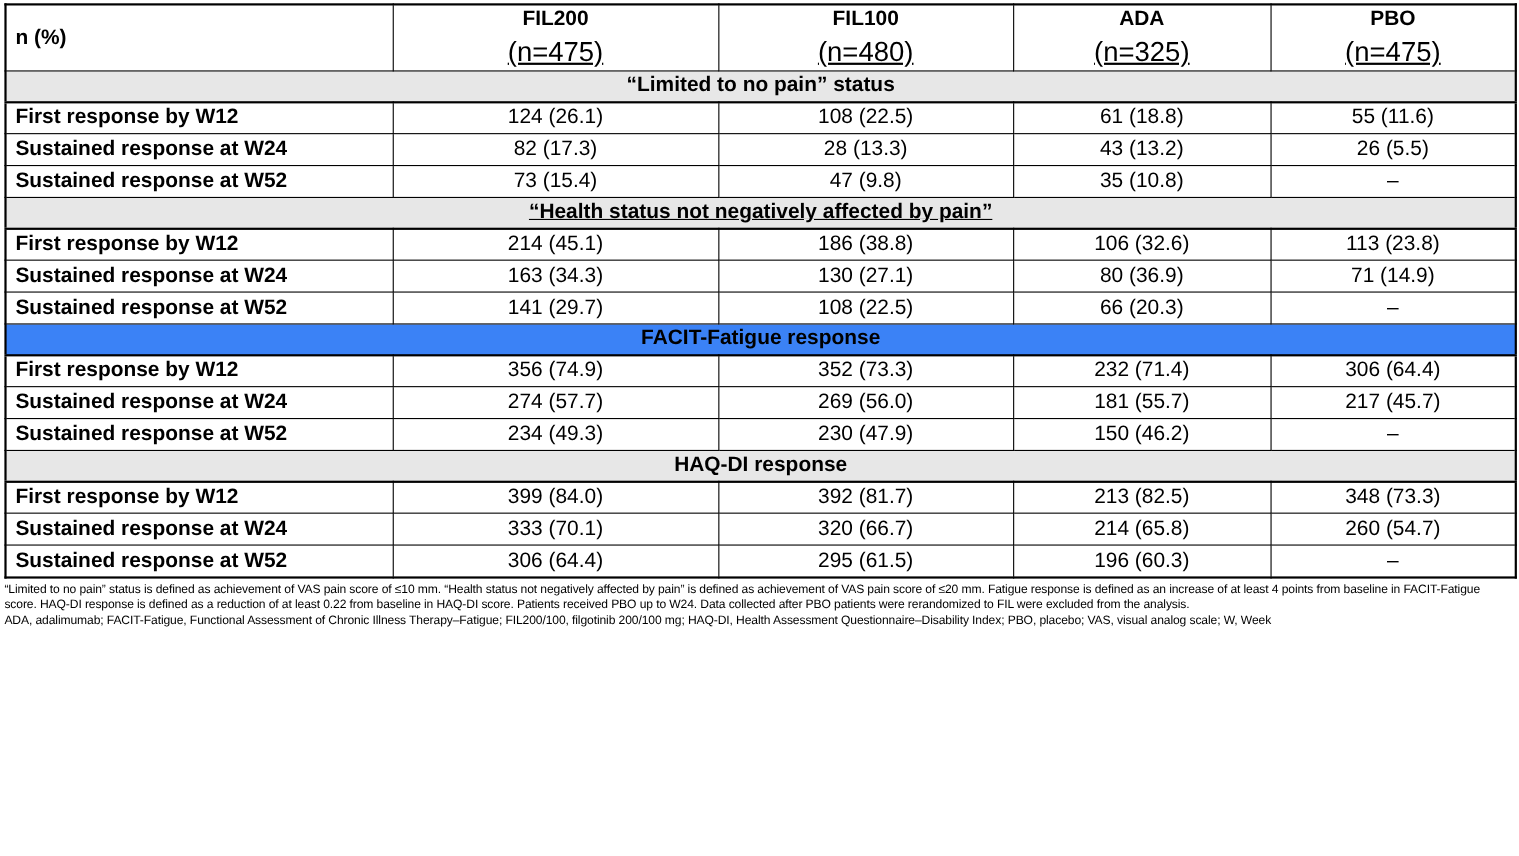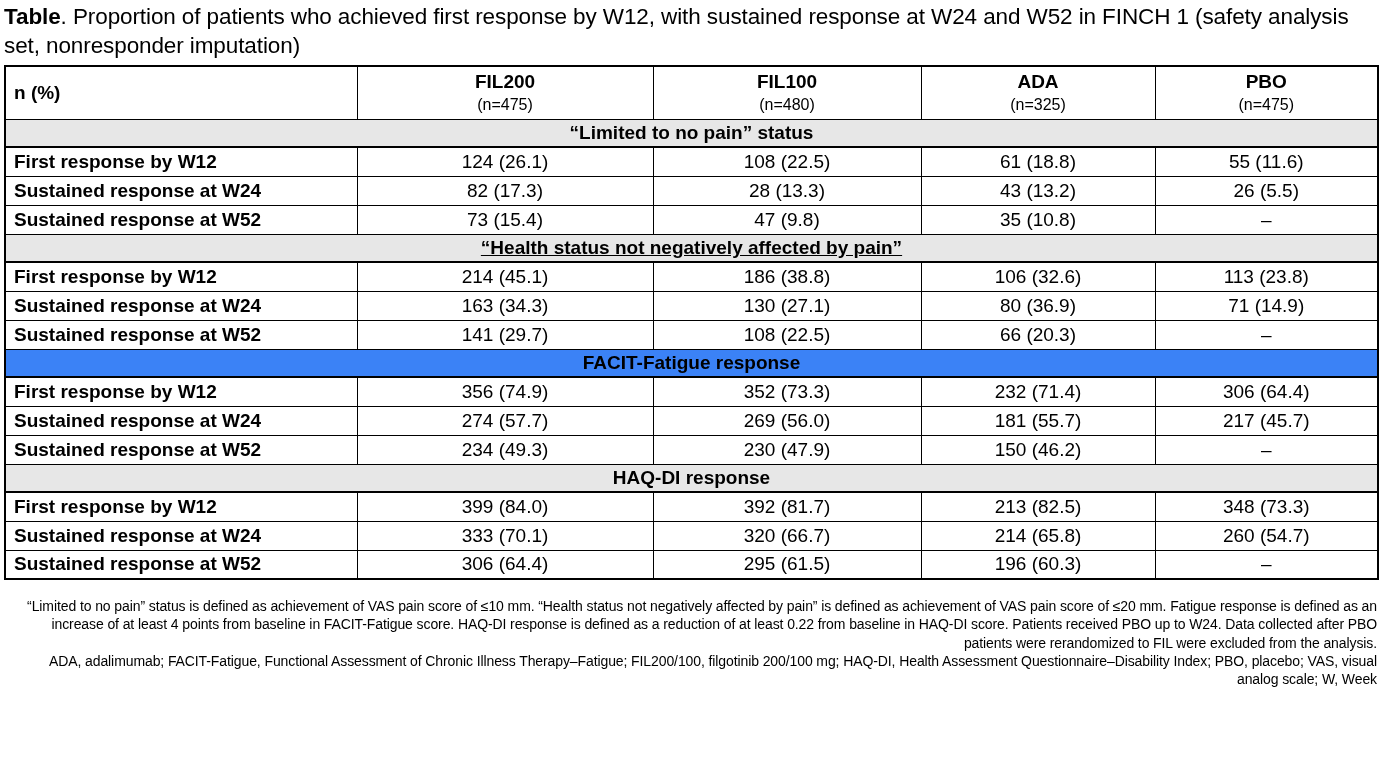--- a/index.html
+++ b/index.html
@@ -41,50 +41,49 @@
     font-weight: bold;
     vertical-align: middle;
   }
   th.group-col {
     text-align: center;
     font-weight: bold;
     line-height: 1.3;
   }
   th.group-col .subn {
     font-weight: normal;
-    font-size: 16px;
+    font-size: 25px;
+    text-decoration: underline;
   }
   tr.section { height: 28px; margin-left: 36px; }
   tr.section td {
     font-weight: bold;
     text-align: center;
     border-bottom: 2px solid #000;
     padding: 0 8px;
   }
   tr.data { height: 29px; }
   td.rowlabel {
     font-weight: bold;
     text-align: left;
   }
   td.val { text-align: center; }
   .footnotes {
-    margin-top: 17px;
-    font-size: 14px;
+    margin-top: 3px;
+    font-size: 11px;
     line-height: 1.3;
     letter-spacing: -0.1px;
-    text-align: right;
   }
   .footnotes p { margin: 0; }
 </style>
 </head>
 <body>
 
 <div class="page">
 
-  <p class="title"><span class="bold">Table</span><span>. Proportion of patients who achieved first response by W12, with sustained response at W24 and W52 in FINCH 1 (safety analysis set, nonresponder imputation)</span></p>
 
   <table class="results">
     <colgroup>
       <col style="width:352px">
       <col style="width:296px">
       <col style="width:268px">
       <col style="width:234px">
       <col style="width:223px">
     </colgroup>
     <thead>

